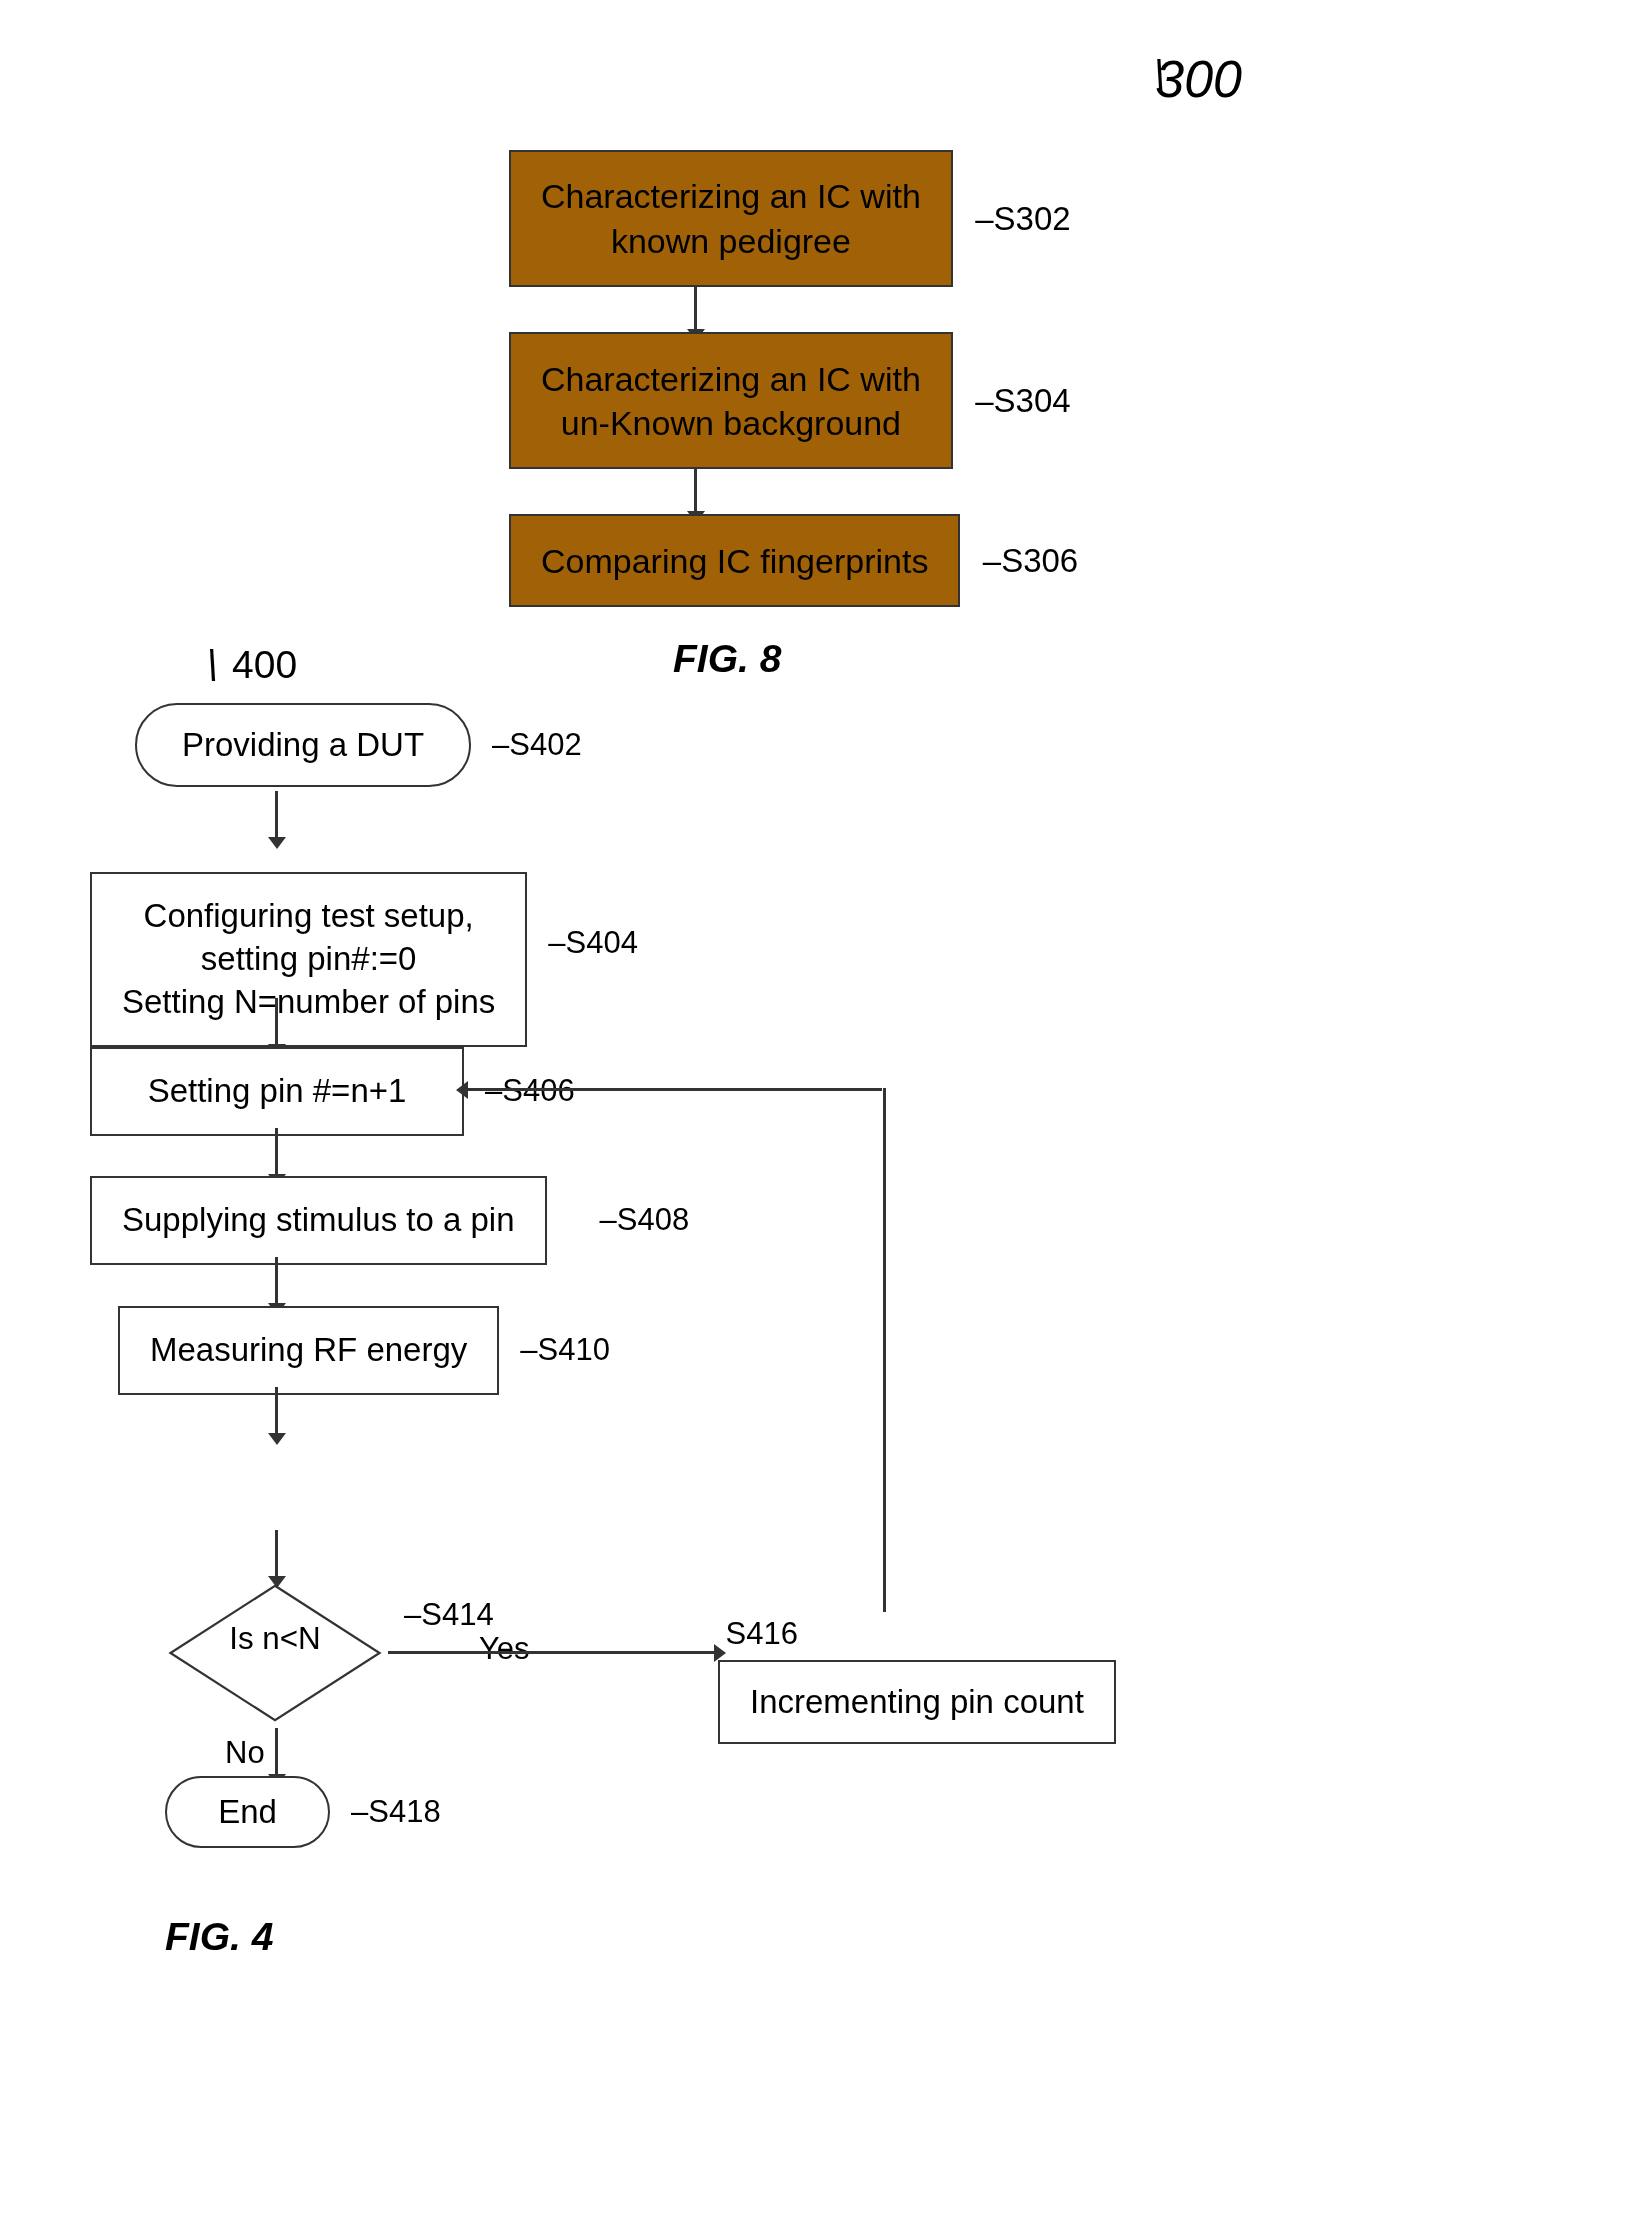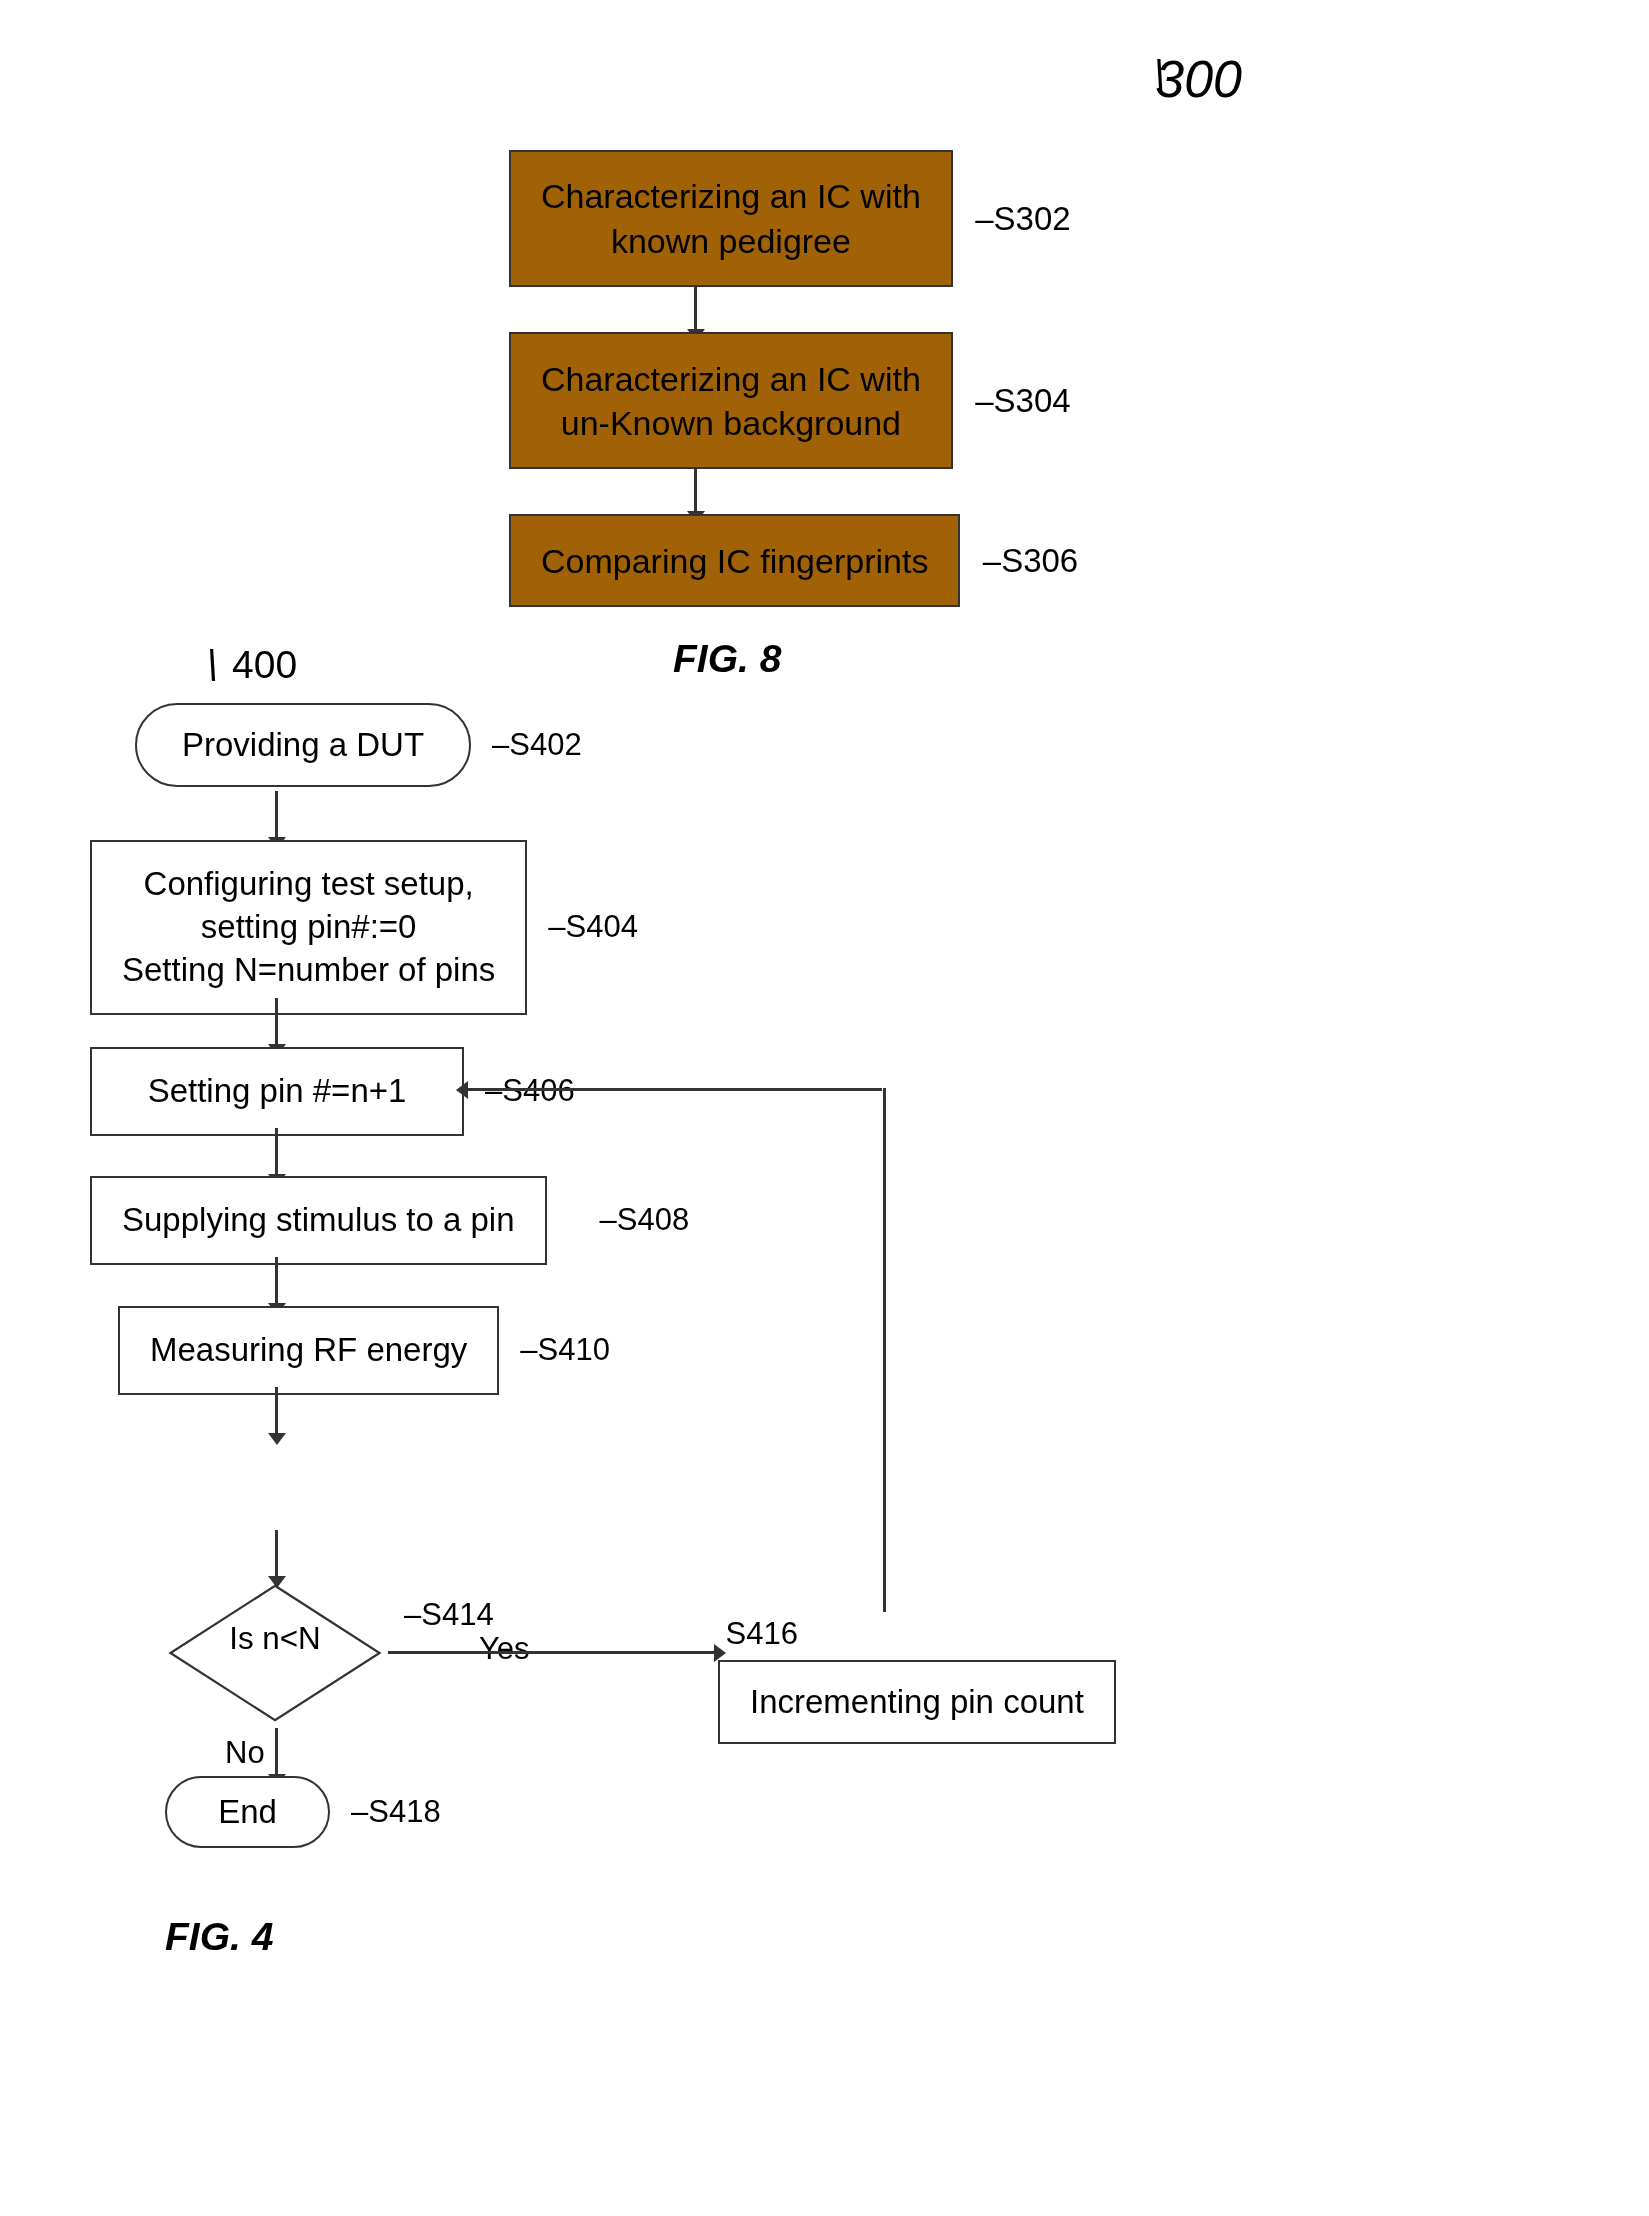--- a/index.html
+++ b/index.html
@@ -176,21 +176,21 @@
       <div style="position:absolute; top:0; left:90px; display:flex; align-items:center;">
         <div class="fc4-pill" style="min-width:284px;">Providing a DUT</div>
         <span style="font-size:31px; margin-left:21px;">–S402</span>
       </div>
 
       <div style="position:absolute; top:88px; left:230px; width:3px; height:49px; background:#333;">
         <div style="position:absolute; bottom:-9px; left:-7.5px; border-left:9px solid transparent; border-right:9px solid transparent; border-top:12px solid #333;"></div>
       </div>
 
       <div style="position:absolute; top:137px; left:45px; display:flex; align-items:center;">
-        <div class="fc4-box" style="min-width:374px;">Configuring test setup,<br>setting pin#:=0<br>Setting N=number of pins</div>
+        <div class="fc4-box" style="min-width:374px;margin-top:32px;">Configuring test setup,<br>setting pin#:=0<br>Setting N=number of pins</div>
         <span style="font-size:31px; margin-left:21px;">–S404</span>
       </div>
 
       <div style="position:absolute; top:295px; left:230px; width:3px; height:49px; background:#333;">
         <div style="position:absolute; bottom:-9px; left:-7.5px; border-left:9px solid transparent; border-right:9px solid transparent; border-top:12px solid #333;"></div>
       </div>
 
       <div style="position:absolute; top:344px; left:45px; display:flex; align-items:center;">
         <div class="fc4-box" style="min-width:374px;">Setting pin #=n+1</div>
         <span style="font-size:31px; margin-left:21px;">–S406</span>

